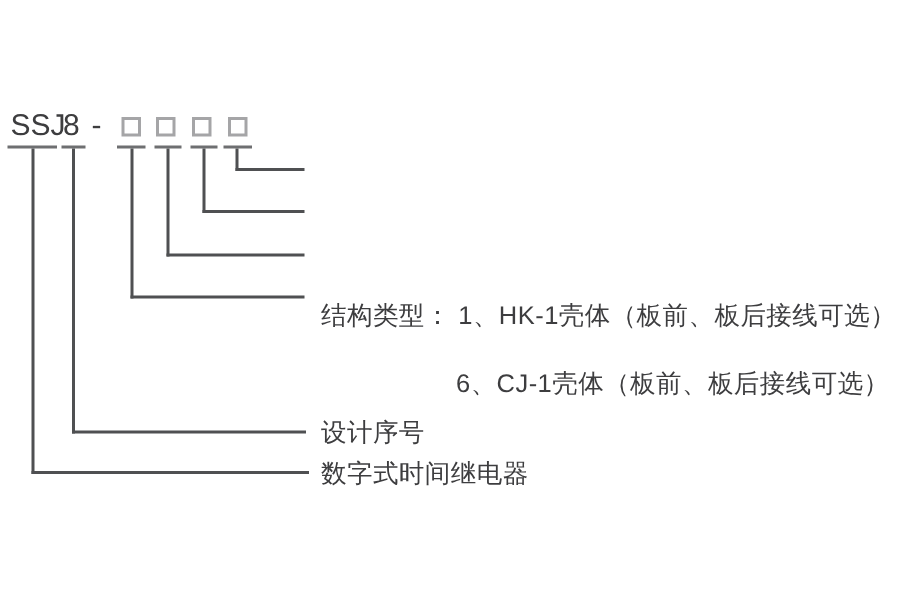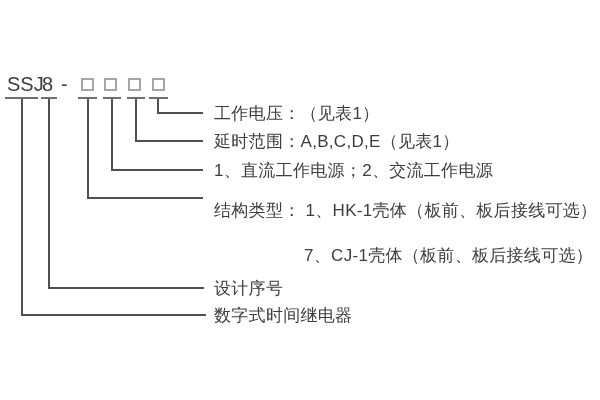--- a/index.html
+++ b/index.html
@@ -88,21 +88,18 @@
   <span class="v-line" style="left:135px; top:99px; height:43px"></span>
   <span class="v-line" style="left:157px; top:99px; height:15px"></span>
 
   <span class="h-line" style="left:157px; top:112px; width:46px"></span>
   <span class="h-line" style="left:135px; top:140px; width:68px"></span>
   <span class="h-line" style="left:111px; top:169px; width:92px"></span>
   <span class="h-line" style="left:87px;  top:197px; width:116px"></span>
   <span class="h-line" style="left:48px;  top:287px; width:156px"></span>
   <span class="h-line" style="left:21px;  top:314px; width:185px"></span>
 
-  <div class="label" style="top:103px">工作电压：（见表1）</div>
-  <div class="label" style="top:131px">延时范围：A,B,C,D,E（见表1）</div>
-  <div class="label" style="top:160px">1、直流工作电源；2、交流工作电源</div>
   <div class="label" style="top:200px">结构类型： 1、HK-1壳体（板前、板后接线可选）</div>
-  <div class="label indent" style="top:245px">7、CJ-1壳体（板前、板后接线可选）</div>
+  <div class="label indent" style="top:245px">6、CJ-1壳体（板前、板后接线可选）</div>
   <div class="label" style="top:305px">数字式时间继电器</div>
   <div class="label" style="top:278px">设计序号</div>
 
 </div>
 
 </body></html>

